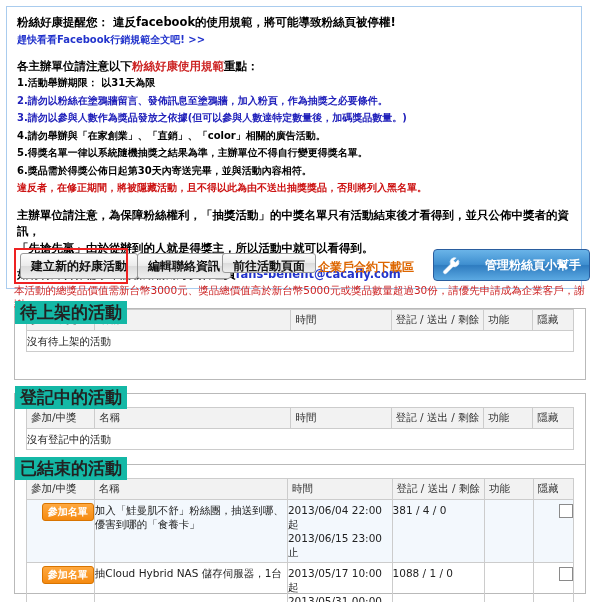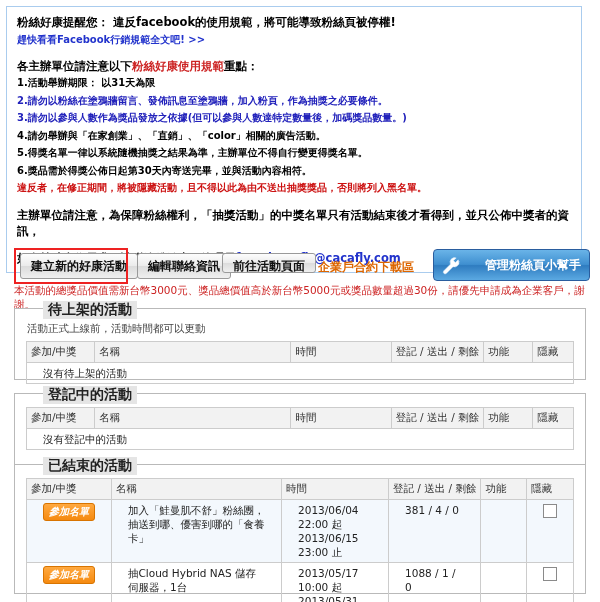--- a/index.html
+++ b/index.html
@@ -185,25 +185,25 @@
   .section {
     position: absolute;
     left: 14px;
     width: 572px;
     border: 1px solid #b9b9b9;
     background: #ffffff;
     box-sizing: border-box;
   }
   .section-legend {
     position: absolute;
-    left: 28px;
+    left: 0;
     top: -8px;
-    background: #e5e5e5;
+    background: #14b8a6;
     padding: 0 5px;
-    font-size: 14px;
+    font-size: 17px;
     font-weight: bold;
     color: #222;
   }
   .section-note {
     font-size: 10.5px;
     color: #444;
     padding: 12px 0 6px 12px;
     line-height: 14px;
   }
   table.grid {
@@ -217,21 +217,21 @@
     border: 1px solid #cccccc;
     font-weight: normal;
     color: #333;
     text-align: left;
     padding: 2px 4px;
     height: 16px;
     white-space: nowrap;
   }
   table.grid td {
     border: 1px solid #cccccc;
-    padding: 3px 16px;
+    padding: 3px 0;
     vertical-align: top;
     color: #222;
     line-height: 14px;
     margin-left: 35px;
   }
   td.empty-msg {
     color: #333;
     padding: 5px 6px;
   }
   .col-join { width: 62px; }
@@ -257,21 +257,21 @@
     line-height: 12px;
   }
   .chk {
     width: 12px;
     height: 12px;
     border: 1px solid #8a8a8a;
     background: #fff;
     display: inline-block;
     vertical-align: middle;
   }
-  .cell-center { text-align: left; font-style: italic; }
+  .cell-center { text-align: right; }
 </style>
 </head>
 <body>
 
 <div class="page">
 
   <div class="notice-panel">
     <div class="notice-line1">粉絲好康提醒您： 違反facebook的使用規範，將可能導致粉絲頁被停權!</div>
     <a class="notice-link" href="#">趕快看看Facebook行銷規範全文吧! &gt;&gt;</a>
 
@@ -282,20 +282,21 @@
     <div class="rule black">1.活動舉辦期限： 以31天為限</div>
     <div class="rule blue">2.請勿以粉絲在塗鴉牆留言、發佈訊息至塗鴉牆，加入粉頁，作為抽獎之必要條件。</div>
     <div class="rule blue">3.請勿以參與人數作為獎品發放之依據(但可以參與人數達特定數量後，加碼獎品數量。)</div>
     <div class="rule black">4.請勿舉辦與「在家創業」、「直銷」、「color」相關的廣告活動。</div>
     <div class="rule black">5.得獎名單一律以系統隨機抽獎之結果為準，主辦單位不得自行變更得獎名單。</div>
     <div class="rule black">6.獎品需於得獎公佈日起第30天內寄送完畢，並與活動內容相符。</div>
     <div class="rule red">違反者，在修正期間，將被隱藏活動，且不得以此為由不送出抽獎獎品，否則將列入黑名單。</div>
 
     <div class="note-block">
       <span class="ind">主辦單位請注意，為保障粉絲權利，「抽獎活動」的中獎名單只有活動結束後才看得到，並只公佈中獎者的資訊，</span>
+      <span class="ind">「先搶先贏」由於從辦到的人就是得獎主，所以活動中就可以看得到。</span>
     </div>
 
     <div class="contact-line">
       <span>如有特殊合作需求，請聯絡粉絲專頁管理員</span><span class="mail">fans-benefit@cacafly.com</span>
     </div>
   </div>
 
   <div class="button-row">
     <button class="btn btn-edit">編輯聯絡資訊</button>
     <button class="btn btn-create">建立新的好康活動</button>
@@ -309,21 +310,20 @@
         <path d="M20.5 6.5a5 5 0 0 1-6.3 6.3L6.8 20.2a2 2 0 0 1-2.8-2.8l7.4-7.4A5 5 0 0 1 17.7 3.2l-3 3 2.1 2.1 3-3c.4.7.7 1.4.7 2.2z" fill="#ffffff" stroke="#d6e8f7" stroke-width="0.6"></path>
       </svg>
       <span>管理粉絲頁小幫手</span>
     </div>
   </div>
 
   <div class="red-note">本活動的總獎品價值需新台幣3000元、獎品總價值高於新台幣5000元或獎品數量超過30份，請優先申請成為企業客戶，謝謝。</div>
 
   <div class="section" style="top:308px; height:72px;">
     <div class="section-legend">待上架的活動</div>
-    <div class="section-note">活動正式上線前，活動時間都可以更動</div>
     <table class="grid">
       <tbody>
           <tr>
         <th class="col-join">參加/中獎</th>
         <th class="col-name">名稱</th>
         <th class="col-time">時間</th>
         <th class="col-reg">登記 / 送出 / 剩餘</th>
         <th class="col-func">功能</th>
         <th class="col-hide">隱藏</th>
       </tr>

